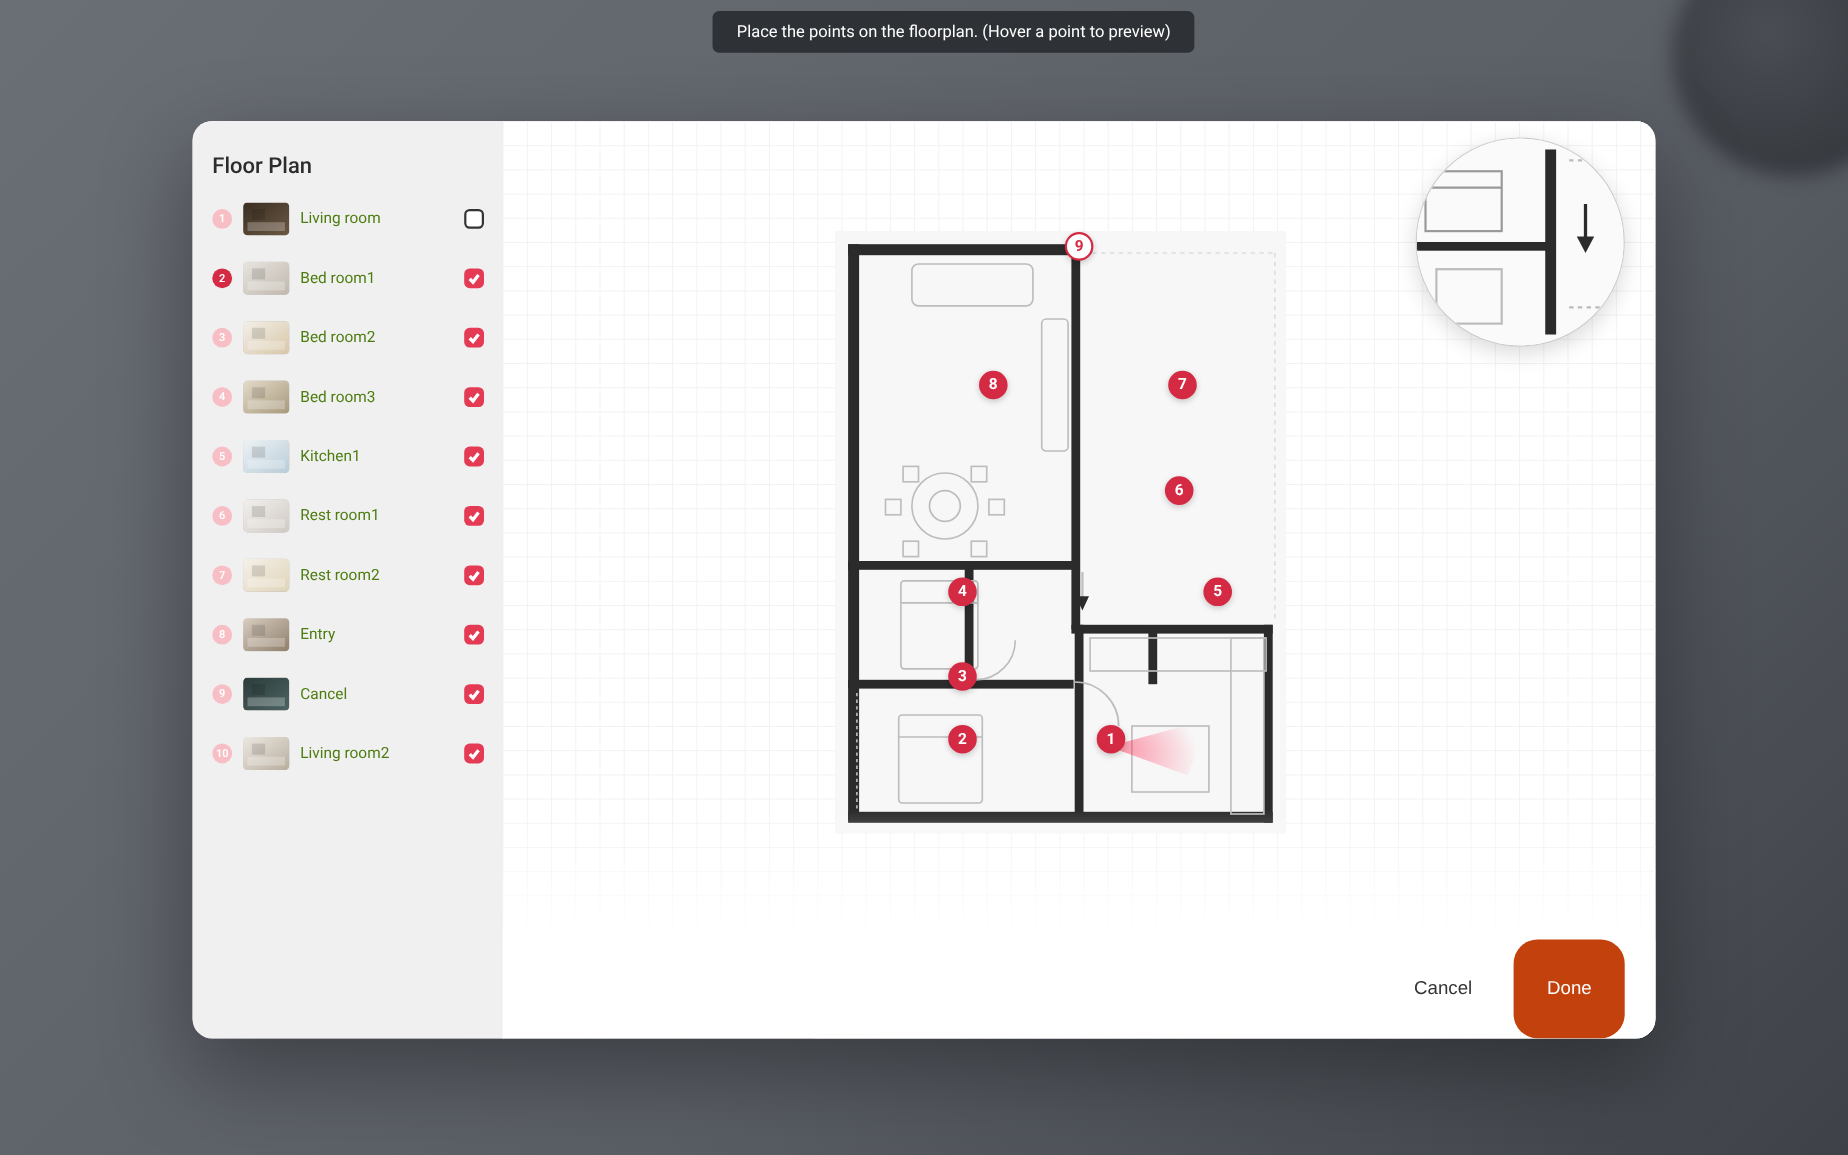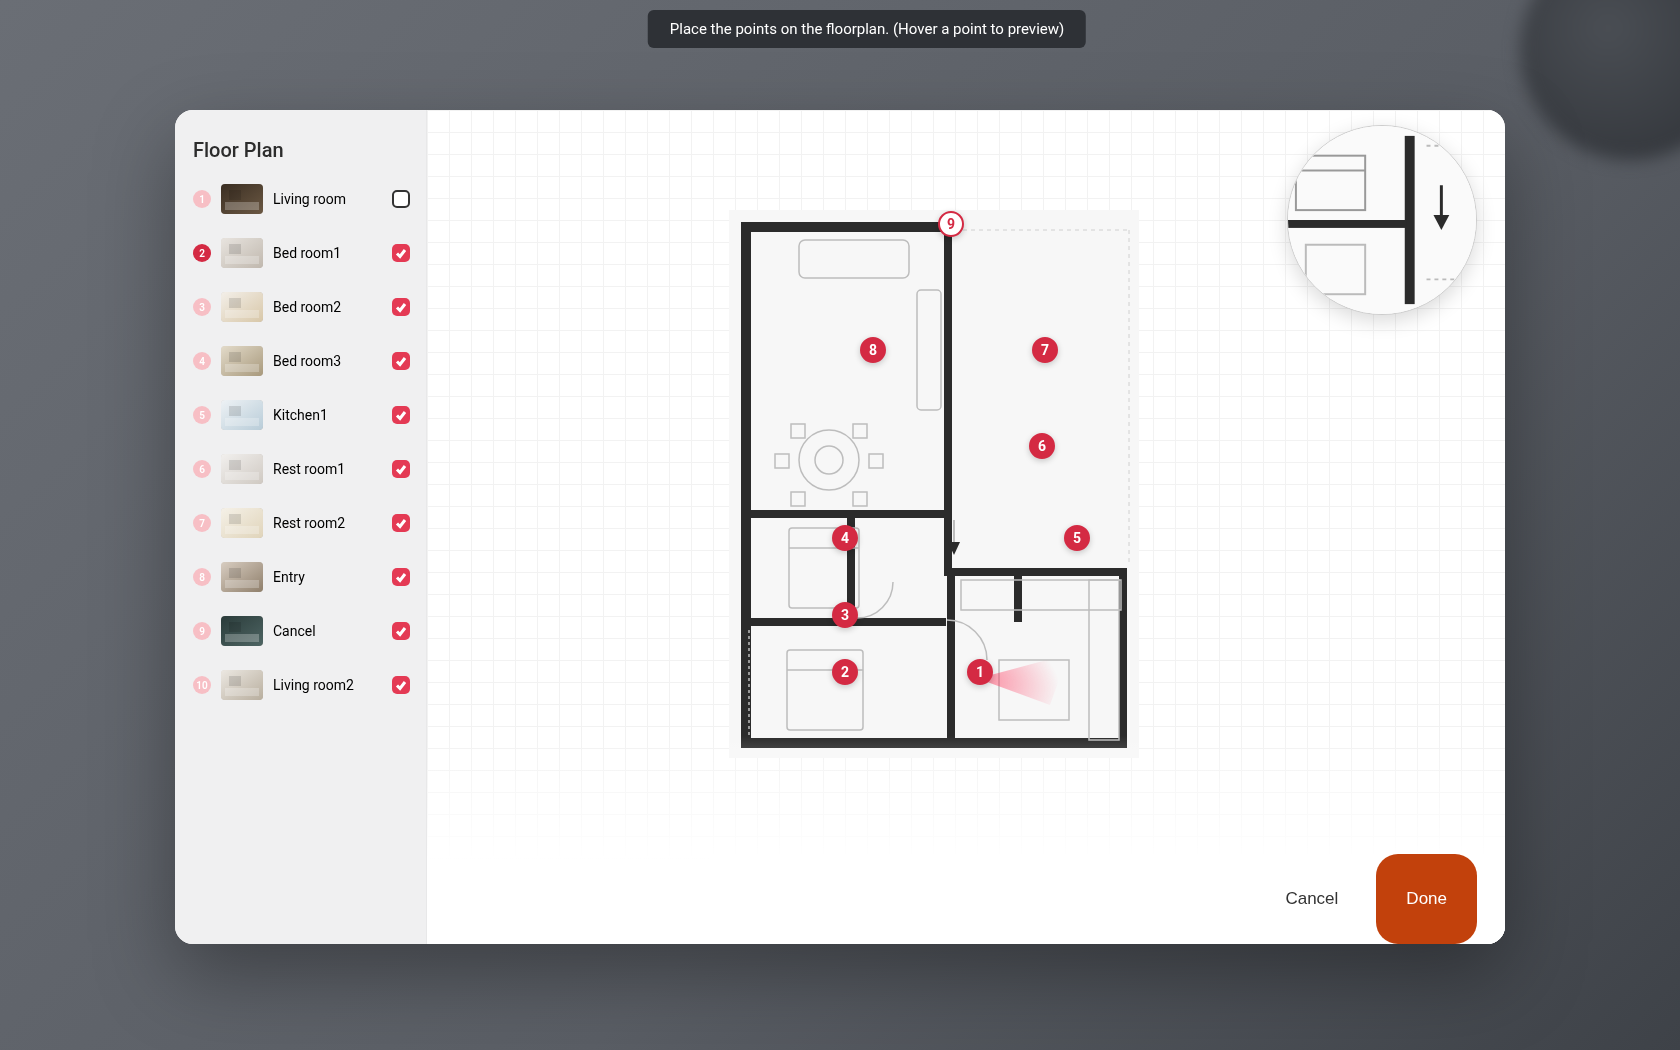--- a/index.html
+++ b/index.html
@@ -31,21 +31,21 @@
     top: 110px; left: 175px;
     width: 1330px; height: 834px;
     background: #fff;
     border-radius: 18px;
     box-shadow: 0 30px 80px rgba(0,0,0,0.35);
     display: flex;
     overflow: hidden;
   }
   
   .sidebar {
-    width: 252px;
+    width: 282px;
     background: #f0f0f1;
     padding: 28px 16px 20px 18px;
     overflow: hidden;
     border-right: 1px solid #e8e8e9;
   }
   .sidebar-title { font-size: 20px; color: #2c2c2c; margin-bottom: 10px; font-weight: 500; }
   .sidebar-sub { font-size: 13px; color: #555; line-height: 1.5; padding-bottom: 14px; border-bottom: 1px solid #ddd; margin-bottom: 10px; }
   .room-list { display: flex; flex-direction: column; gap: 0; }
   .room-item {
     display: flex; align-items: center; gap: 10px;
@@ -60,21 +60,21 @@
     flex-shrink: 0;
   }
   .room-num.active { background: #d42a43; }
   .room-thumb {
     width: 42px; height: 30px; border-radius: 4px;
     background: linear-gradient(135deg, #d7d2cc, #b8b0a8);
     overflow: hidden; flex-shrink: 0;
     display: flex; align-items: center; justify-content: center;
   }
   .room-thumb svg { width: 100%; height: 100%; }
-  .room-label { font-size: 14px; color: #000000; flex: 1; }
+  .room-label { font-size: 14px; color: #4d7c0f; flex: 1; }
   .room-check {
     width: 18px; height: 18px; border-radius: 5px;
     display: flex; align-items: center; justify-content: center;
     cursor: pointer;
   }
   .room-check.unchecked { border: 2px solid #333; background: #fff; }
   .room-check.checked { background: #e43a54; }
   .room-check.checked svg { width: 12px; height: 12px; stroke: #fff; stroke-width: 3; fill: none; }
 
   

